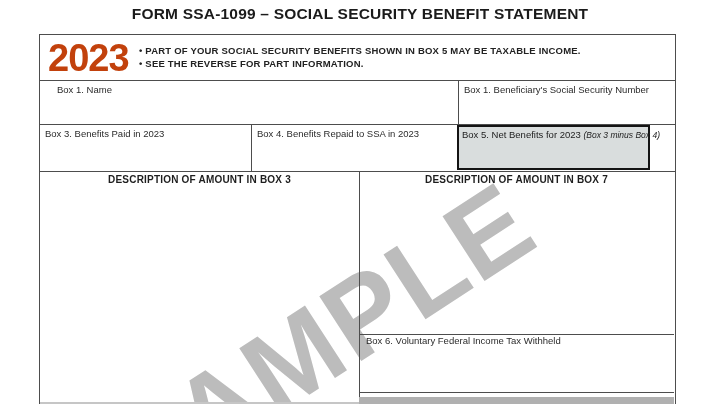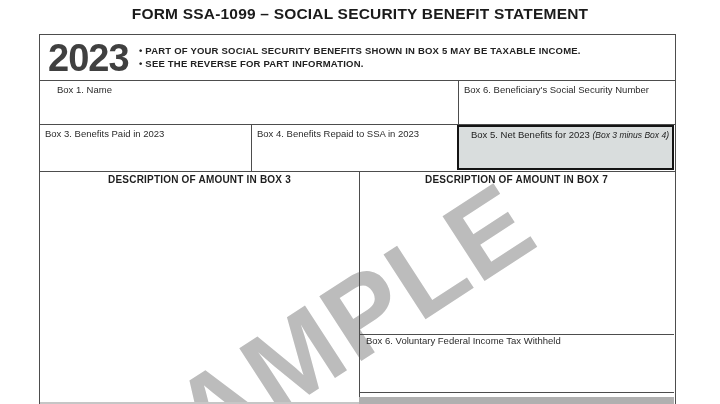--- a/index.html
+++ b/index.html
@@ -32,34 +32,34 @@
   .hline{position:absolute;left:0;width:100%;height:1px;background:var(--line);}
   .hl-header{top:45px;}
   .hl-row1{top:89px;}
   .hl-row2{top:136px;}
   .vline{position:absolute;width:1px;background:var(--line);}
   .v-box12{left:418px;top:45px;height:44px;}
   .v-box34{left:211px;top:89px;height:47px;}
   .v-desc{left:319px;top:136px;height:234px;}
   .year{
     position:absolute;left:8px;top:3px;font-size:38px;font-weight:bold;
-    letter-spacing:-1px;color:#404040;line-height:40px;
+    letter-spacing:-1px;color:#c2410c;line-height:40px;
   }
   .notices{
     position:absolute;left:99px;top:9px;font-size:9.5px;font-weight:bold;
     color:#222;line-height:13px;letter-spacing:.2px;
   }
   .box-label{position:absolute;font-size:9.5px;color:#2b2b2b;white-space:nowrap;}
   .lbl-box1{left:5px;top:49px;padding-left:12px;}
   .lbl-box2{left:424px;top:49px;}
   .lbl-box3{left:5px;top:93px;text-align:center;}
   .lbl-box4{left:217px;top:93px;}
   .box5-cell{
-    position:absolute;left:417px;top:90px;width:217px;height:45px;
-    background:var(--box5-bg);border:2px solid #141414;padding:2px 0 0 12px;
+    position:absolute;left:417px;top:90px;width:193px;height:45px;
+    background:var(--box5-bg);border:2px solid #141414;padding:2px 0 0 3px;
     font-size:9.5px;color:#222;white-space:nowrap;
   }
   .box5-note{font-style:italic;font-size:8.5px;}
   .desc-header{
     position:absolute;top:139px;font-size:10px;font-weight:bold;
     text-align:center;color:#1e1e1e;letter-spacing:.2px;
   }
   .desc-left{left:0;width:319px;}
   .desc-right{left:319px;width:315px;}
   .box6{
@@ -88,21 +88,21 @@
   <div class="form">
 
     <div class="year">2023</div>
     <div class="notices">
       <div>• PART OF YOUR SOCIAL SECURITY BENEFITS SHOWN IN BOX 5 MAY BE TAXABLE INCOME.</div>
       <div>• SEE THE REVERSE FOR PART INFORMATION.</div>
     </div>
     <div class="hline hl-header"></div>
 
     <div class="box-label lbl-box1">Box 1. Name</div>
-    <div class="box-label lbl-box2">Box 6. Beneficiary's Social Security Number</div>
+    <div class="box-label lbl-box2">Box 1. Beneficiary's Social Security Number</div>
     <div class="vline v-box12"></div>
     <div class="hline hl-row1"></div>
 
     <div class="box-label lbl-box3">Box 3. Benefits Paid in 2023</div>
     <div class="box-label lbl-box4">Box 4. Benefits Repaid to SSA in 2023</div>
     <div class="vline v-box34"></div>
     <div class="box5-cell">
       <span>Box 5. Net Benefits for 2023 </span><span class="box5-note">(Box 3 minus Box 4)</span>
     </div>
     <div class="hline hl-row2"></div>

